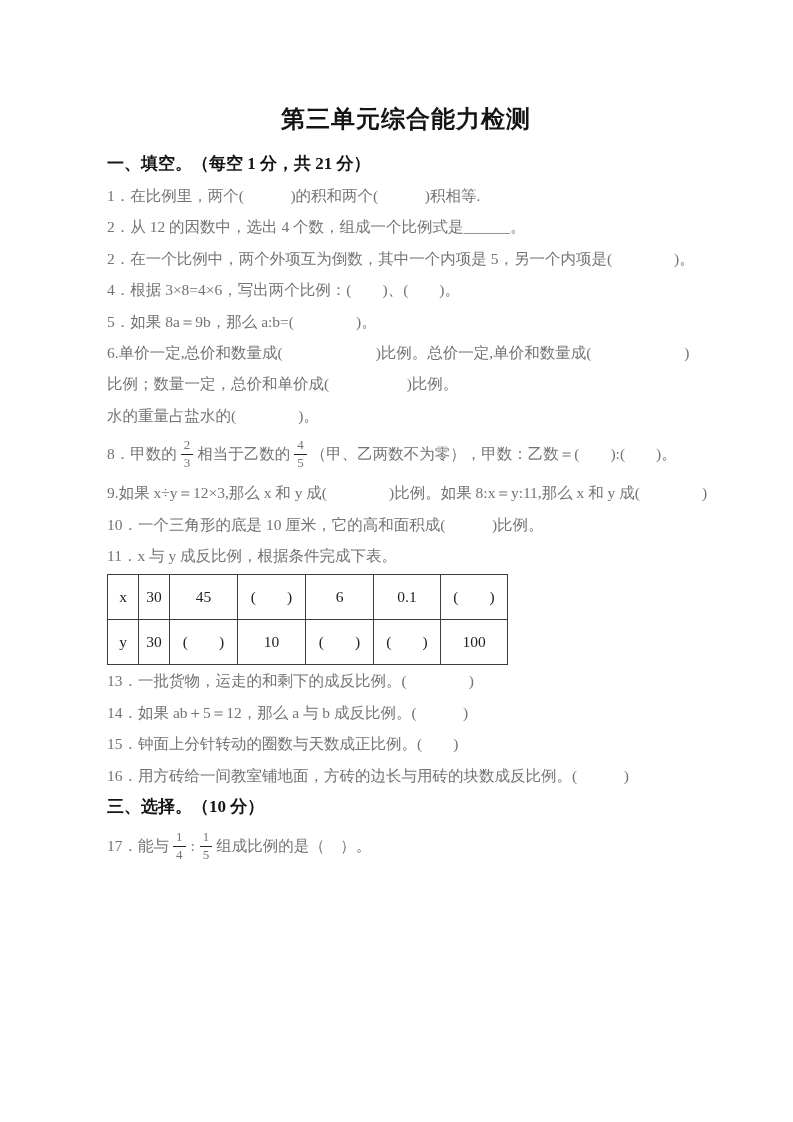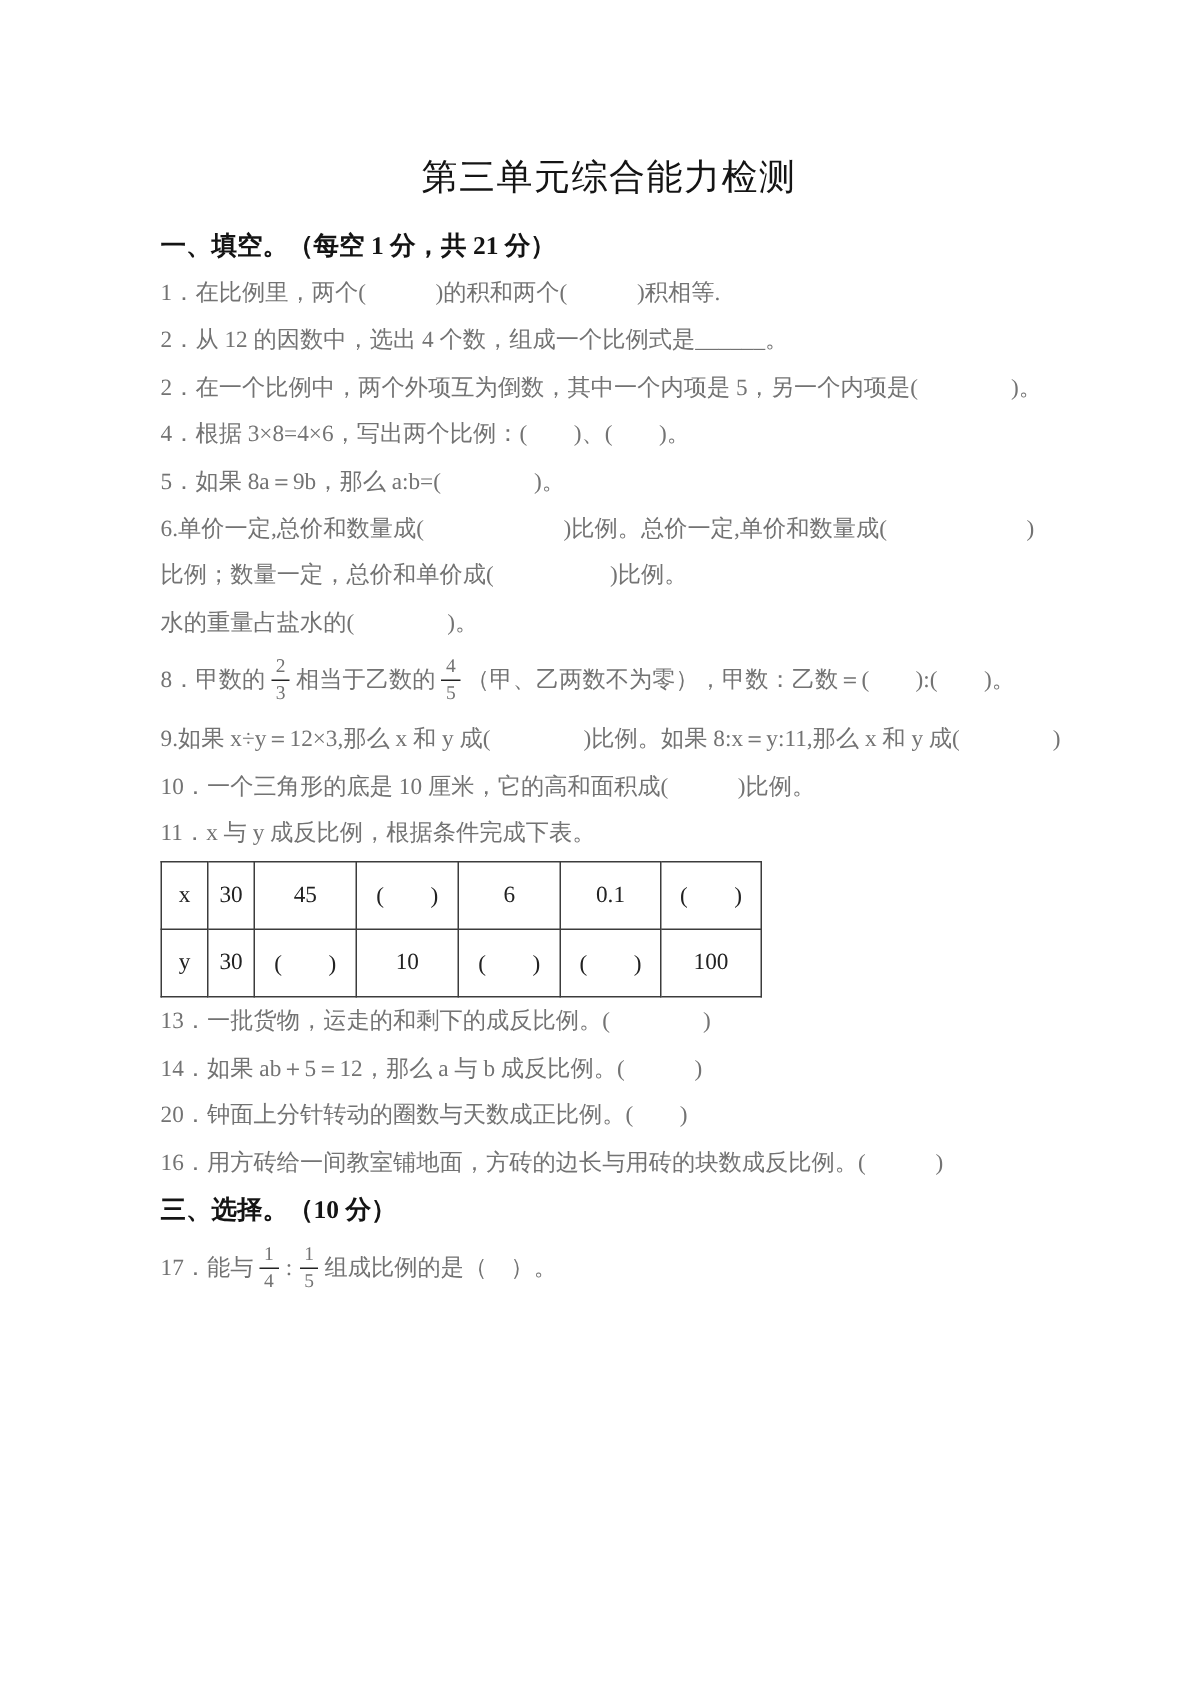--- a/index.html
+++ b/index.html
@@ -10,21 +10,21 @@
     overflow: hidden;
     font-family: "Liberation Serif", "DejaVu Serif", serif;
     color: #1f1f1f;
   }
   .page { width: 793px; height: 1122px; position: relative; }
   .content { padding: 0 88px 0 107px; }
   .doc-title {
     margin-top: 104px;
     text-align: center;
     font-size: 24px;
-    font-weight: 400;
+    font-weight: 700;
     letter-spacing: 1px;
     line-height: 30px;
     color: #141414;
   }
   .sec-heading {
     font-size: 17px;
     font-weight: 700;
     line-height: 32px;
     color: #141414;
     white-space: nowrap;
@@ -130,21 +130,21 @@
           <td>(　　)</td>
           <td>(　　)</td>
           <td>100</td>
         </tr>
       </tbody>
     </table>
 
 
     <div class="line">13．一批货物，运走的和剩下的成反比例。(　　　　)</div>
     <div class="line">14．如果 ab＋5＝12，那么 a 与 b 成反比例。(　　　)</div>
-    <div class="line">20．钟面上分针转动的圈数与天数成正比例。(　　)</div>
+    <div class="line">15．钟面上分针转动的圈数与天数成正比例。(　　)</div>
     <div class="line">16．用方砖给一间教室铺地面，方砖的边长与用砖的块数成反比例。(　　　)</div>
 
     <div class="sec-heading">三、选择。（10 分）</div>
 
     <div class="line tall">
       <span>17．能与</span><span class="frac">
           <span class="num">1</span>
           <span class="den">4</span>
         </span><span class="frac-colon">:</span><span class="frac">
           <span class="num">1</span>

